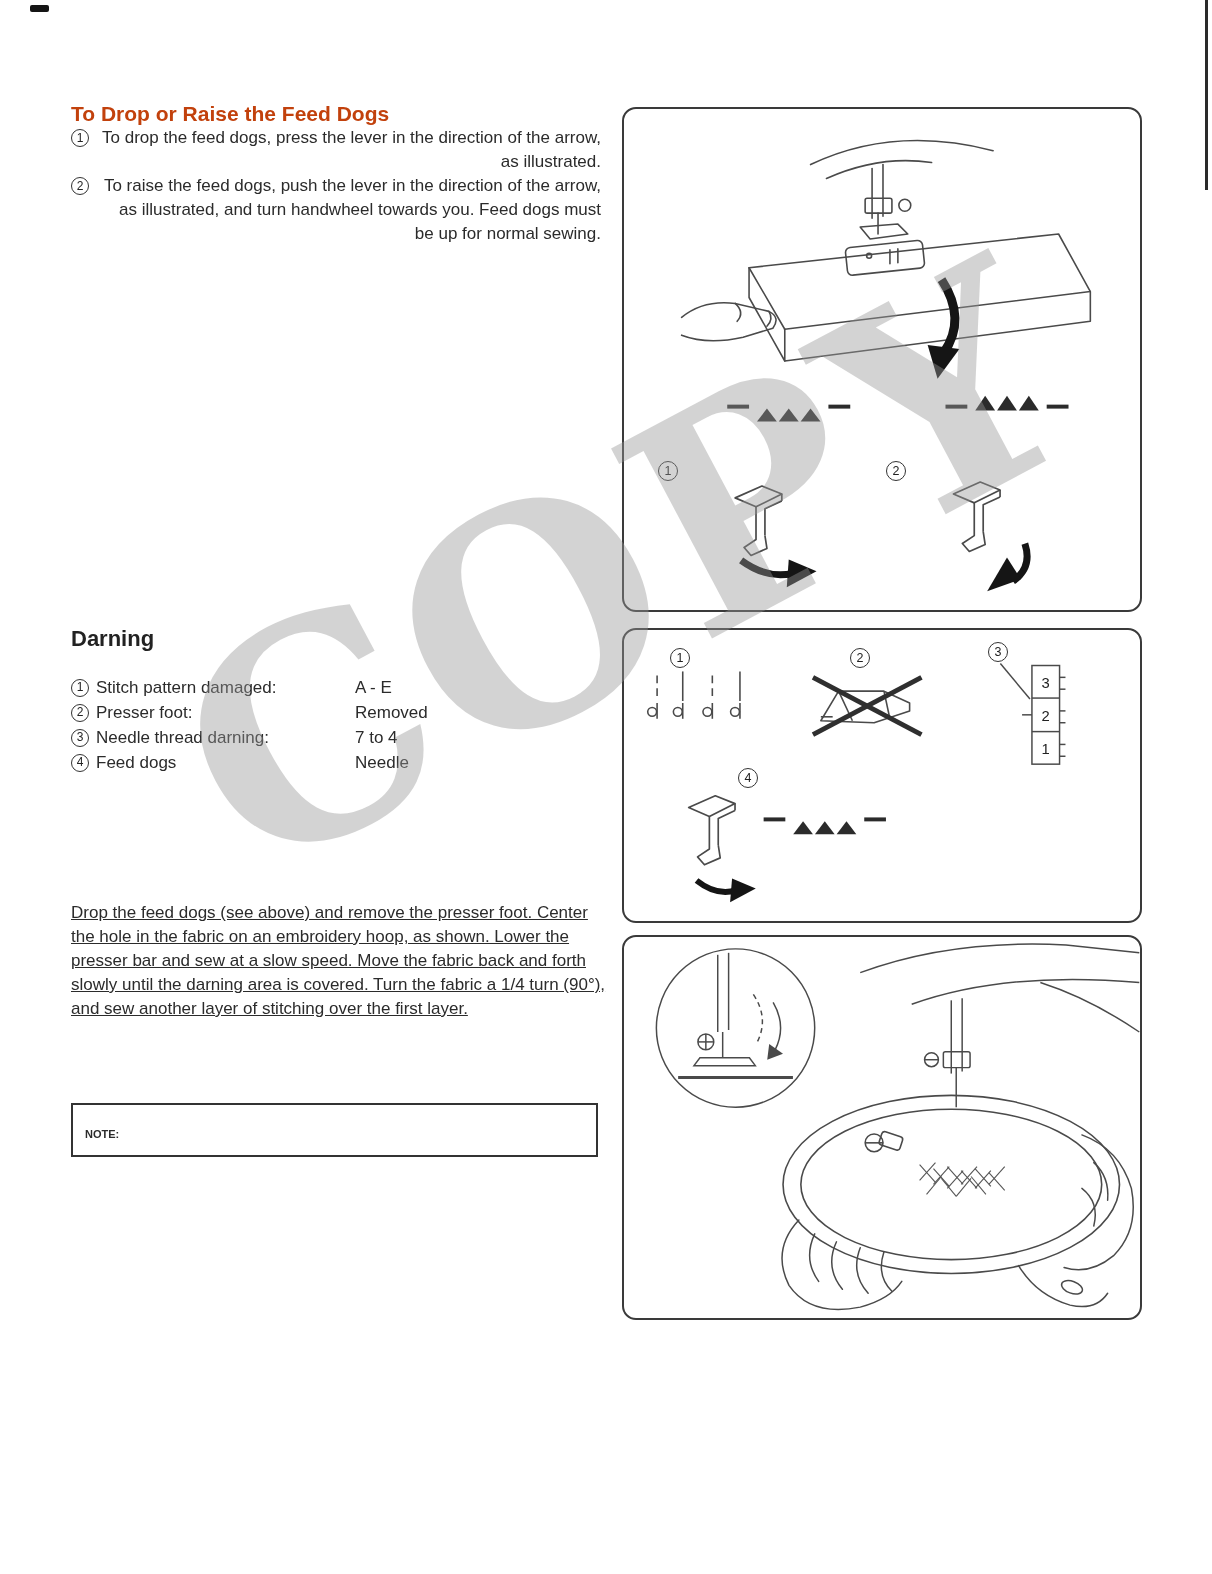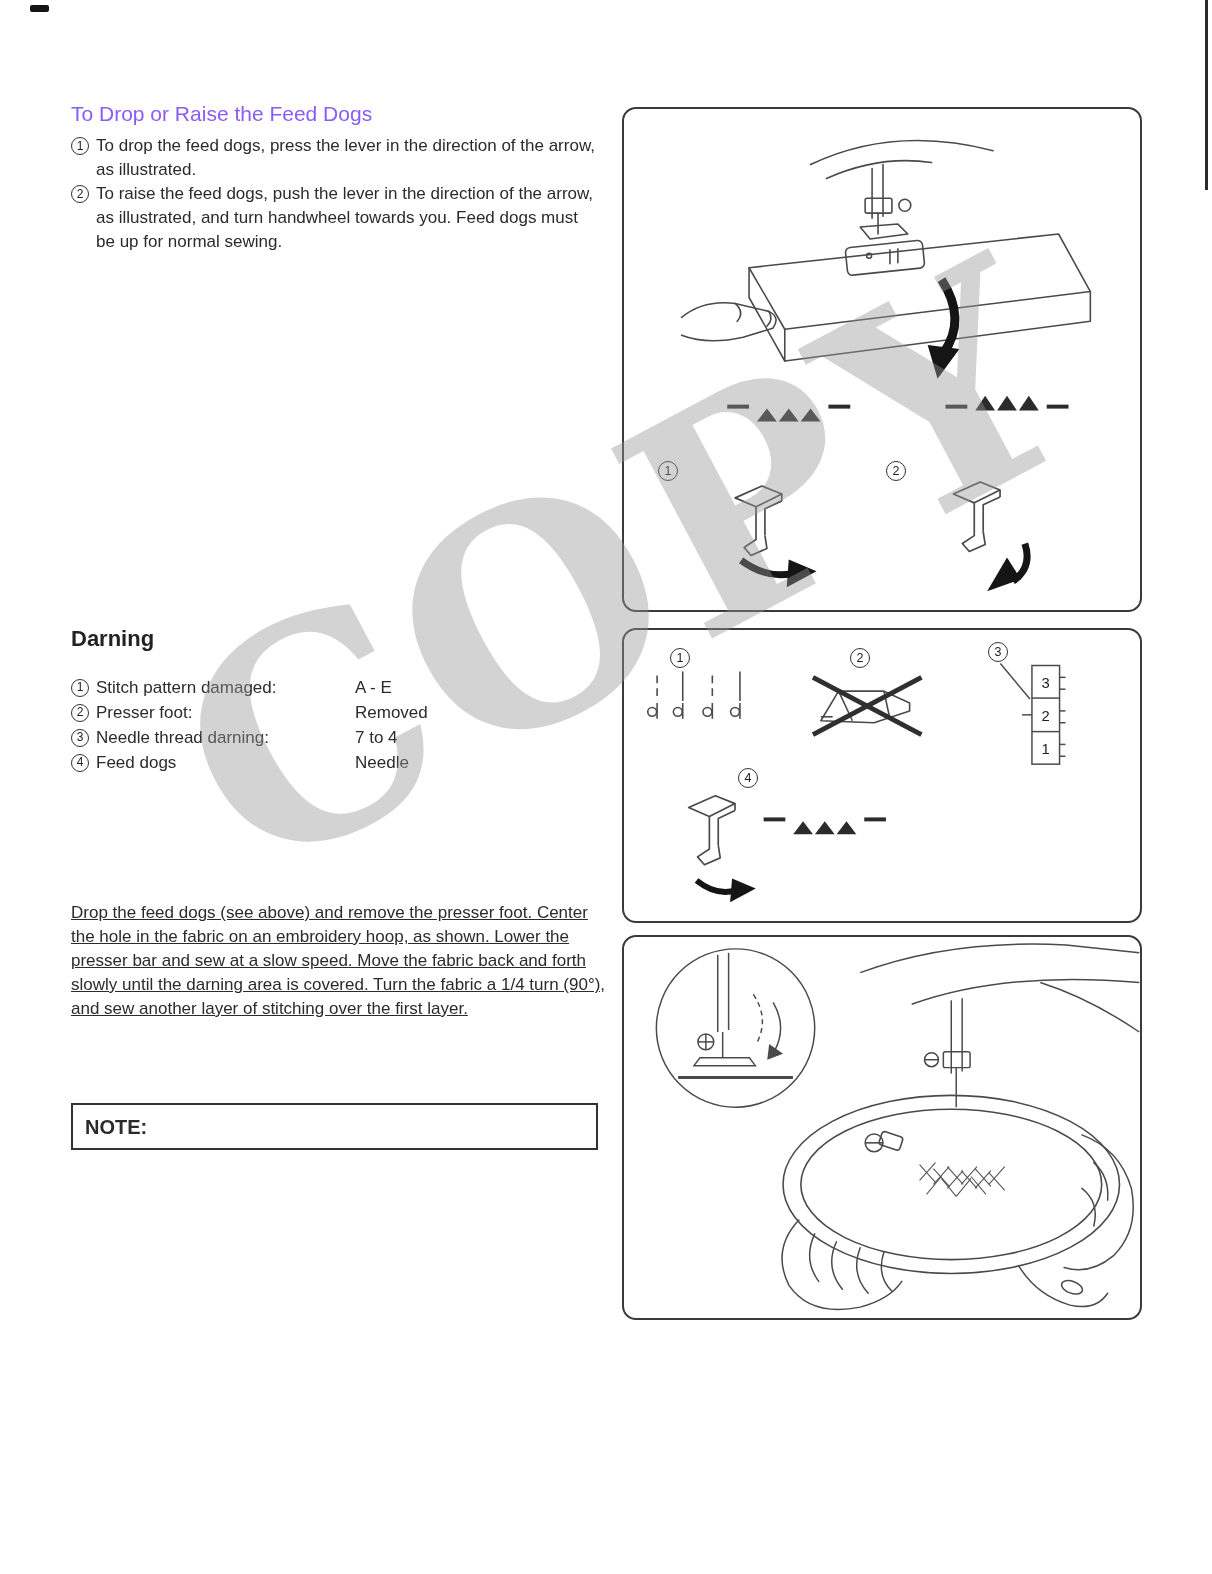--- a/index.html
+++ b/index.html
@@ -13,40 +13,40 @@
   .watermark {
     position:absolute; left:130px; top:420px; width:990px; text-align:center;
     font-family:"DejaVu Serif", serif; font-weight:bold; font-size:295px; line-height:1;
     letter-spacing:6px; color:rgba(150,150,150,0.42);
     transform:rotate(-28deg); transform-origin:center;
     pointer-events:none; user-select:none; z-index:9;
   }
 
   
   .sec1 { position:absolute; left:71px; top:102px; width:540px; }
-  .sec1 h2 { font-size:21px; font-weight:normal; color:#8b5cf6; margin-bottom:8px; }
+  .sec1 h2 { font-size:21px; font-weight:bold; color:#c2410c; }
   .ins-item { display:flex; gap:7px; font-size:17px; line-height:24px; }
   .cnum {
     flex:0 0 auto; width:18px; height:18px; border:1.3px solid #333; border-radius:50%;
     display:inline-flex; align-items:center; justify-content:center;
     font-size:12px; color:#222; margin-top:3px;
   }
-  .ins-item .txt { max-width:505px; }
+  .ins-item .txt { max-width:505px;text-align:right; }
 
   .sec2 { position:absolute; left:71px; top:626px; width:540px; }
   .sec2 h2 { font-size:22px; font-weight:bold; color:#222; margin-bottom:23px; }
   .setting-row { display:flex; font-size:17px; line-height:25px; }
   .setting-row .label-wrap { display:flex; gap:7px; width:284px; }
   .setting-row .cnum { margin-top:3.5px; }
 
   .body-par { position:absolute; left:71px; top:901px; width:545px; font-size:17px; line-height:24px;text-decoration:underline; }
 
   .note-box {
     position:absolute; left:71px; top:1103px; width:527px;
-    border:2px solid #333; padding:10px 12px 9px; font-size:20px; line-height:24px;
+    border:2px solid #333; padding:17px 12px 9px; font-size:11px; line-height:24px;
   }
   .note-title { font-weight:bold; }
 
   
   .figure {
     position:absolute; left:622px; width:520px; background:#fff;
     border:2px solid #3a3a3a; border-radius:14px;
   }
   .fig1 { top:107px; height:505px; }
   .fig2 { top:628px; height:295px; }

